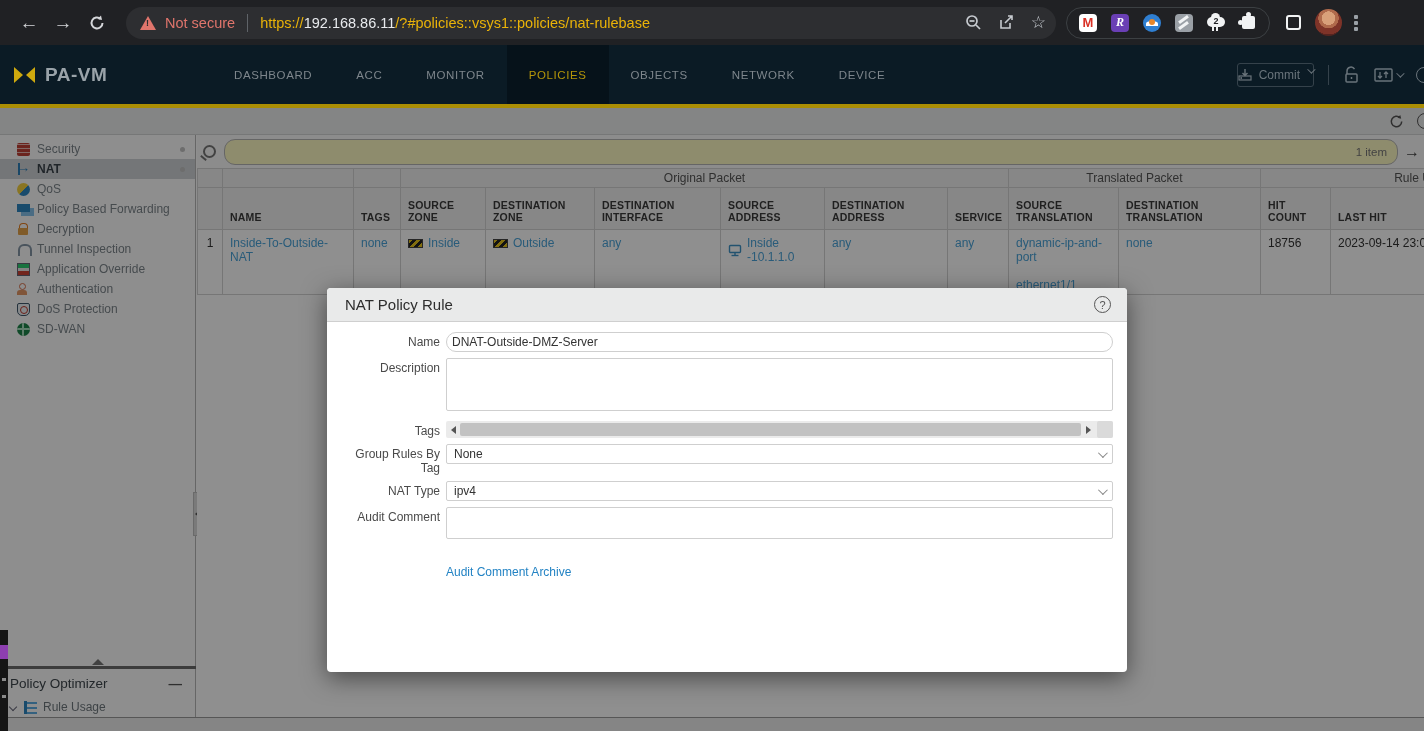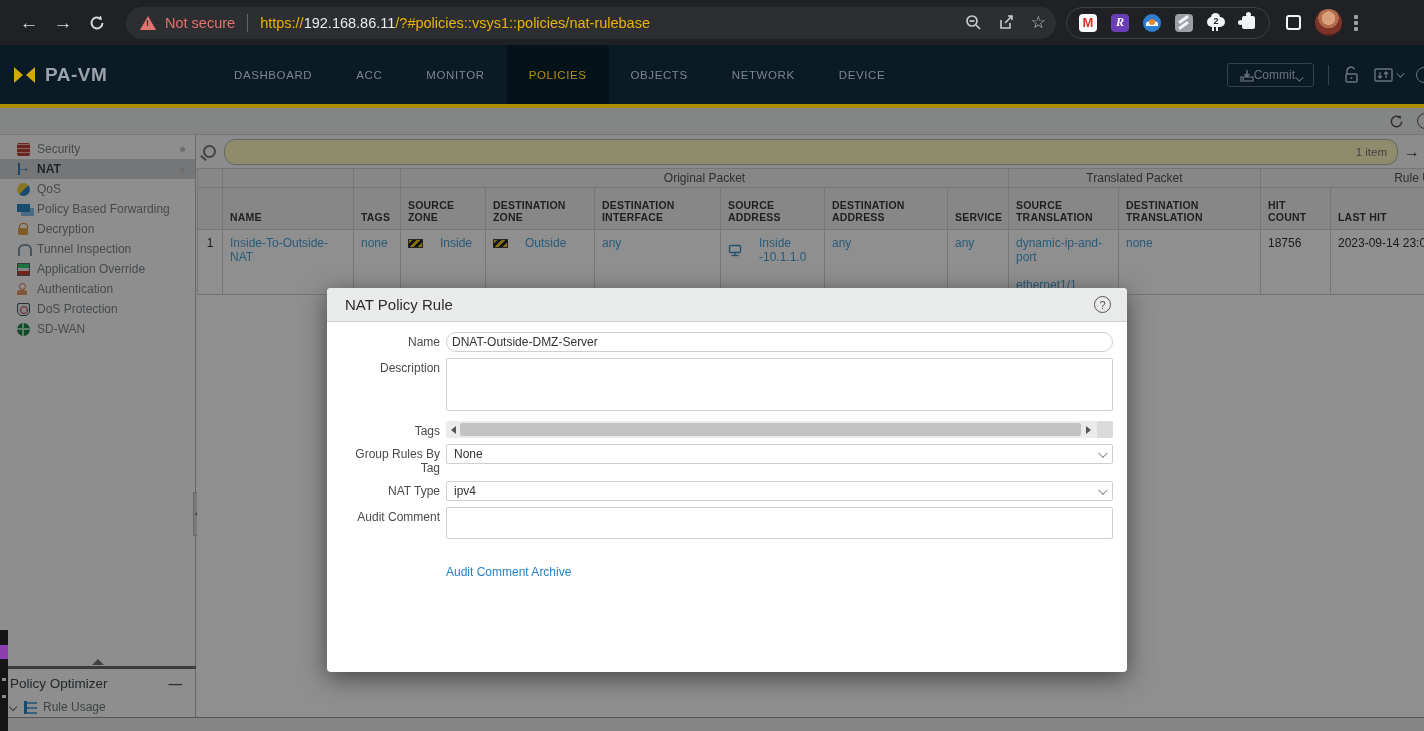--- a/index.html
+++ b/index.html
@@ -68,22 +68,22 @@
   .brand-mark::before { content:""; position:absolute; left:0; top:3px; width:0; height:0;
     border-top:8px solid transparent; border-bottom:8px solid transparent; border-left:9px solid #cfa90e; }
   .brand-mark::after { content:""; position:absolute; right:1px; top:3px; width:0; height:0;
     border-top:8px solid transparent; border-bottom:8px solid transparent; border-right:9px solid #cfa90e; }
   .brand-name { color:#9aa3a9; font-size:19px; font-weight:bold; letter-spacing:.5px; }
   .navtabs { display:flex; align-items:stretch; }
   .navtab { display:flex; align-items:center; padding:0 22px; font-size:11.5px; letter-spacing:.6px;
     color:#7e868c; cursor:pointer; }
   .navtab.active { background:#06121a; color:#b3950a; }
   .nav-right { margin-left:auto; display:flex; align-items:center; gap:14px; padding-right:2px; }
-  .commit-btn { display:flex; align-items:flex-end; gap:0; border:1px solid #35424b; border-radius:3px;
-    color:#6a747b; font-size:12px; padding:4px 12px; cursor:pointer; }
+  .commit-btn { display:flex; align-items:flex-start; gap:7px; border:1px solid #35424b; border-radius:3px;
+    color:#6a747b; font-size:12px; padding:4px 0; cursor:pointer; }
   .nav-sep { width:1px; height:20px; background:#35424b; }
   .nav-ico { color:#6a747b; cursor:pointer; display:flex; align-items:center; gap:2px; }
   .chev-s { width:6px; height:6px; border-right:1.5px solid #6a747b; border-bottom:1.5px solid #6a747b;
     transform:rotate(45deg) translateY(-2px); }
   .half-circle { width:16px; height:16px; border:1.5px solid #6a747b; border-radius:50%; margin-right:-10px; }
 
   
   .toolstrip { position:absolute; left:0; top:63px; width:100%; height:27px; background:#eceded;
     border-bottom:1px solid #d2d4d4; display:flex; align-items:center; justify-content:flex-end; gap:12px; }
   .toolstrip .half-circle { border-color:#555; margin-right:-9px; }
@@ -168,21 +168,21 @@
   table.grid { border-collapse:collapse; table-layout:fixed; width:1393px; }
   .grid th, .grid td { border:1px solid #d2d2d2; padding:2px 7px; text-align:left; overflow:hidden; }
   .grid th { background:#f0f0f0; }
   .grid .grp { font-size:12px; color:#555; font-weight:normal; text-align:center; height:18px; }
   .grid .blank { border-bottom:none; }
   .grid .colh { font-size:10.5px; color:#3a3a3a; font-weight:bold; vertical-align:bottom;
     padding-bottom:6px; height:42px; letter-spacing:.2px; }
   .grid td { vertical-align:top; font-size:12px; color:#333; height:62px; background:#fff; padding-top:6px; }
   .grid td.link, .grid .link { color:#4aa3d9; }
   .rownum { text-align:center !important; color:#333; }
-  .chip { display:flex; align-items:center; gap:17px; }
+  .chip { display:flex; align-items:center; gap:5px; }
   .zicon { width:15px; height:9px; flex:0 0 15px; border:1px solid #444;
     background:repeating-linear-gradient(315deg,#e8c41b 0 3px,#222 3px 6px); }
   .addr-ico { flex:0 0 14px; }
   .st2 { margin-top:14px; }
 
   
   .footer { position:absolute; left:0; bottom:0; width:100%; height:14px; background:#ededed;
     border-top:1px solid #9a9a9a; }
   .leftstrip { position:absolute; left:0; top:585px; width:8px; bottom:0; background:#151515; z-index:6; }
   .leftstrip .purple { position:absolute; left:0; top:15px; width:8px; height:14px; background:#8d3fb0; }

